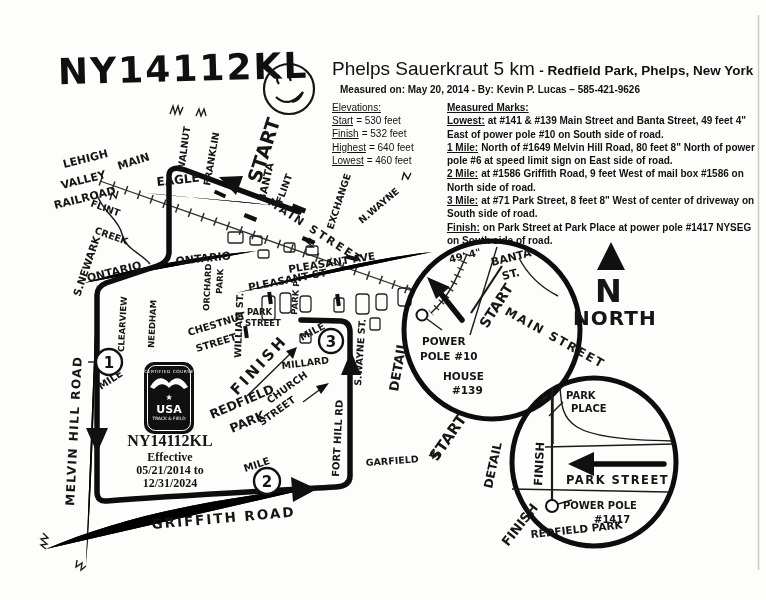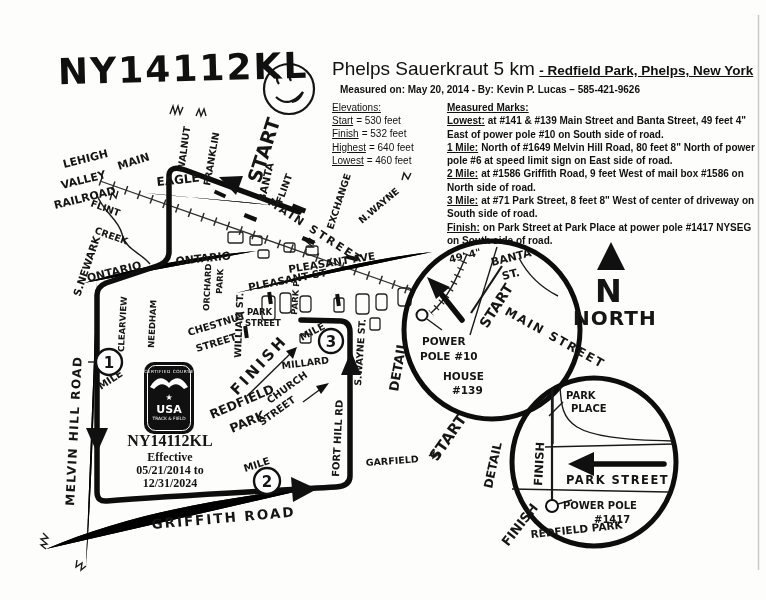--- a/index.html
+++ b/index.html
@@ -4,21 +4,21 @@
 <style>
   html,body{margin:0;padding:0;background:#e8e8e8;}
   .page{position:relative;width:766px;height:600px;background:#fdfdfb;overflow:hidden;
         font-family:"Liberation Sans",sans-serif;color:#111;}
   .page svg{position:absolute;left:0;top:0;}
   .abs{position:absolute;}
   #handwritten-cert{left:58px;top:48px;font-family:"DejaVu Sans",sans-serif;font-weight:bold;
         font-size:36px;letter-spacing:2px;transform:rotate(-1.5deg);color:#101010;}
   #title-line{left:332px;top:58px;white-space:nowrap;}
   #title-line .t{font-size:19px;font-weight:normal;}
-  #title-line .s{font-size:13.5px;font-weight:bold;text-decoration:underline;}
+  #title-line .s{font-size:13.5px;font-weight:bold;}
   #measured-line{left:340px;top:84px;font-size:10px;font-weight:bold;}
   #elevations{left:332px;top:101px;width:112px;font-size:10px;font-weight:normal;line-height:13.2px;}
   #marks{left:447px;top:101px;width:318px;font-size:10px;font-weight:bold;line-height:13.3px;}
   .u{text-decoration:underline;margin-right:3px;}
   .mm-item{margin:0;}
   .thin{stroke:#1a1a1a;stroke-width:1.4;fill:none;}
   .med{stroke:#1a1a1a;stroke-width:2.2;fill:none;}
   .course{stroke:#0d0d0d;stroke-width:5.5;fill:none;stroke-linecap:round;stroke-linejoin:round;}
   .bld{stroke:#242424;stroke-width:1.3;fill:none;}
   .ink{fill:#101010;}

